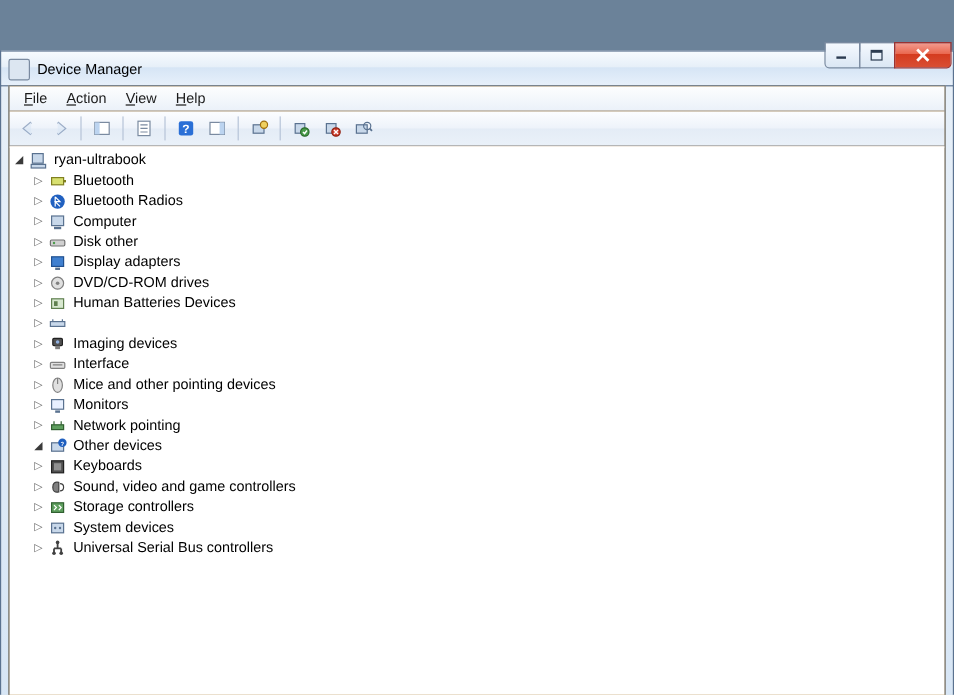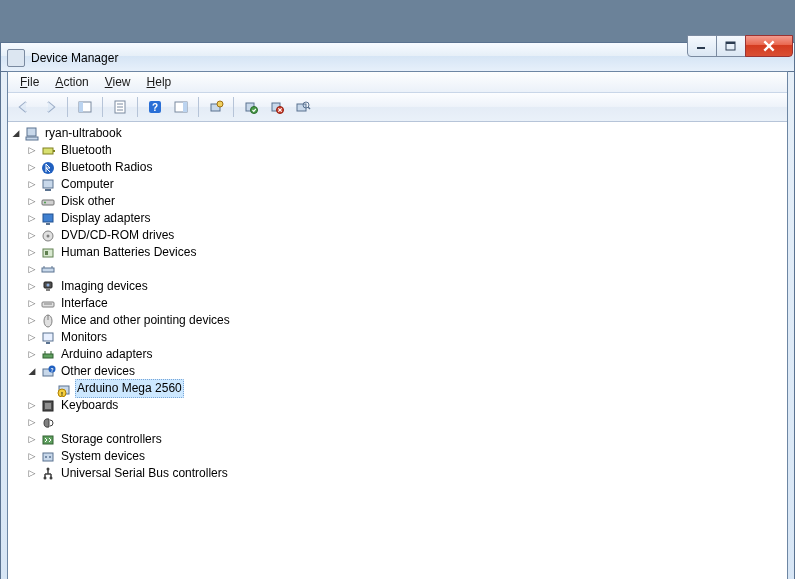--- a/index.html
+++ b/index.html
@@ -302,67 +302,55 @@
         <div class="node">
    <span class="indent" style="width:16px"></span>
    <span class="twisty ">▷</span>
    <span class="icon">
             <svg viewBox="0 0 16 16">
               <rect x="3" y="7" width="10" height="4" fill="#60a060" stroke="#306030"></rect>
               <line x1="5" y1="7" x2="5" y2="4" stroke="#306030"></line>
               <line x1="11" y1="7" x2="11" y2="4" stroke="#306030"></line>
             </svg>
           </span>
-   <span class="label">Arduino adapters</span>
+   <span class="label">Network pointing</span>
  </div>
         <div class="node">
    <span class="indent" style="width:16px"></span>
    <span class="twisty open">◢</span>
    <span class="icon">
             <svg viewBox="0 0 16 16">
               <rect x="3" y="5" width="10" height="7" fill="#c8d8ea" stroke="#5a7290"></rect>
               <circle cx="12" cy="5" r="3.5" fill="#2060c0"></circle>
               <text x="12" y="7.5" text-anchor="middle" font-size="5" fill="#fff" font-weight="bold">?</text>
             </svg>
           </span>
    <span class="label">Other devices</span>
  </div>
-        <div class="node selected">
-     <span class="indent" style="width:16px"></span>
-     <span class="indent" style="width:16px"></span>
-     <span class="twisty"></span>
-     <span class="icon">
-            <svg viewBox="0 0 16 16">
-              <rect x="3" y="5" width="10" height="8" fill="#c8d8ea" stroke="#5a7290"></rect>
-              <circle cx="6" cy="12" r="4" fill="#f5d040" stroke="#b08000"></circle>
-              <text x="6" y="14.5" text-anchor="middle" font-size="6" fill="#000" font-weight="bold">!</text>
-            </svg>
-          </span>
-     <span class="label">Arduino Mega 2560</span>
-   </div>
         <div class="node">
    <span class="indent" style="width:16px"></span>
    <span class="twisty ">▷</span>
    <span class="icon">
             <svg viewBox="0 0 16 16">
               <rect x="3" y="3" width="10" height="10" fill="#505050" stroke="#202020"></rect>
               <rect x="5" y="5" width="6" height="6" fill="#909090"></rect>
             </svg>
           </span>
    <span class="label">Keyboards</span>
  </div>
         <div class="node">
    <span class="indent" style="width:16px"></span>
    <span class="twisty ">▷</span>
    <span class="icon">
             <svg viewBox="0 0 16 16">
               <path d="M4 8 Q4 3 9 4 L9 12 Q4 13 4 8 Z" fill="#808080" stroke="#404040"></path>
               <path d="M10 5 Q13 5 13 8 Q13 11 10 11" fill="none" stroke="#404040"></path>
             </svg>
           </span>
+   <span class="label">Sound, video and game controllers</span>
  </div>
         <div class="node">
    <span class="indent" style="width:16px"></span>
    <span class="twisty ">▷</span>
    <span class="icon">
             <svg viewBox="0 0 16 16">
               <rect x="3" y="4" width="10" height="8" fill="#60a060" stroke="#306030"></rect>
               <path d="M5 6 L7 8 L5 10 M9 6 L11 8 L9 10" fill="none" stroke="#fff"></path>
             </svg>
           </span>

